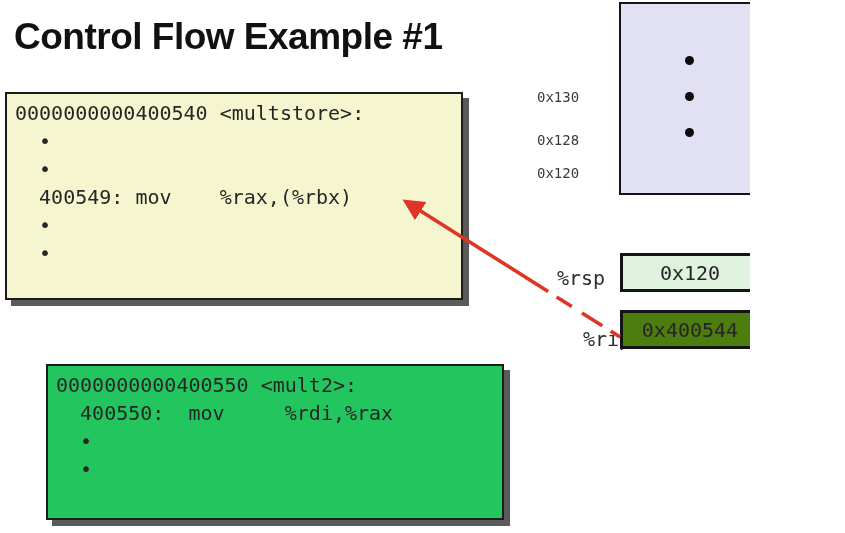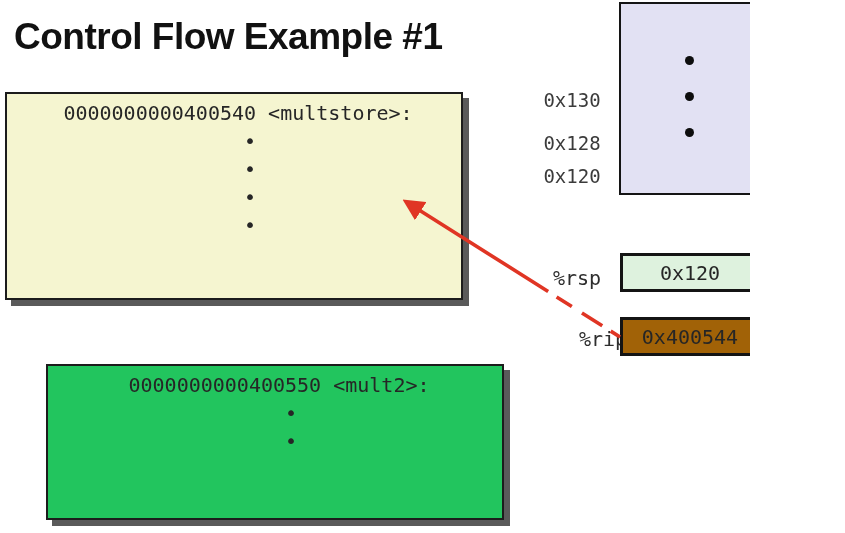--- a/index.html
+++ b/index.html
@@ -1,18 +1,18 @@
 <!DOCTYPE html>
 <html><head>
 <meta charset="utf-8">
 <style>
   html,body{margin:0;padding:0;background:#fff;}
   #slide{
     position:relative;width:750px;height:533px;background:#ffffff;
-    font-family:"Liberation Sans",sans-serif;overflow:hidden;text-align:center;
+    font-family:"Liberation Sans",sans-serif;overflow:hidden;
   }
   .title{
     position:absolute;left:14px;top:16px;
     font-size:37px;font-weight:bold;color:#111;letter-spacing:-0.5px;
     white-space:nowrap;
   }
   .codebox{
     position:absolute;left:5px;width:458px;
     border:2px solid #1c1c1c;
     box-shadow:6px 6px 0 #5a5a5a;
@@ -31,61 +31,63 @@
     position:absolute;left:619px;top:2px;width:141px;height:193px;
     background:#e2e1f3;border:2.5px solid #141414;box-sizing:border-box;
   }
   .stackdot{
     position:absolute;left:64px;width:9px;height:9px;border-radius:50%;
     background:#0d0d0d;
   }
   .addr-label{
     position:absolute;left:537px;width:70px;
     font-family:"DejaVu Sans Mono","Liberation Mono",monospace;
-    font-size:19px;color:#3b3b3b;white-space:pre;
+    font-size:14px;color:#3b3b3b;white-space:pre;
   }
   .reg-label{
-    position:absolute;left:545px;width:64px;
+    position:absolute;left:557px;width:64px;
     font-family:"DejaVu Sans Mono","Liberation Mono",monospace;
     font-size:20px;color:#2e2e2e;white-space:pre;
   }
   .reg-value{
     position:absolute;left:620px;width:140px;height:39px;
     border:3px solid #141414;box-sizing:border-box;
     display:flex;align-items:center;justify-content:center;
     font-family:"DejaVu Sans Mono","Liberation Mono",monospace;
     font-size:20px;color:#262626;
   }
   .reg-value.rsp{top:253px;background:#def2de;}
-  .reg-value.rip{top:317px;background:#a16207;}
+  .reg-value.rip{top:310px;background:#4d7c0f;}
   .arrow-layer{
     position:absolute;left:0;top:0;width:845px;height:533px;
     pointer-events:none;
   }
 </style>
 </head>
 <body>
 
 <div id="slide">
 
   <div class="title">Control Flow Example #1</div>
 
   <div class="codebox yellow">
     <div class="inner">
       <div class="codeline">0000000000400540 &lt;multstore&gt;:</div>
       <div class="codeline">  •</div>
       <div class="codeline">  •</div>
+      <div class="codeline">  400549: mov    %rax,(%rbx)</div>
       <div class="codeline">  •</div>
       <div class="codeline">  •</div>
     </div>
   </div>
 
   <div class="codebox green">
     <div class="inner">
       <div class="codeline">0000000000400550 &lt;mult2&gt;:</div>
+      <div class="codeline">  400550:  mov     %rdi,%rax</div>
       <div class="codeline">  •</div>
       <div class="codeline">  •</div>
     </div>
   </div>
 
   <div class="stackbox">
     <div class="stackdot" style="top:52px;"></div>
     <div class="stackdot" style="top:88px;"></div>
     <div class="stackdot" style="top:124px;"></div>
   </div>

